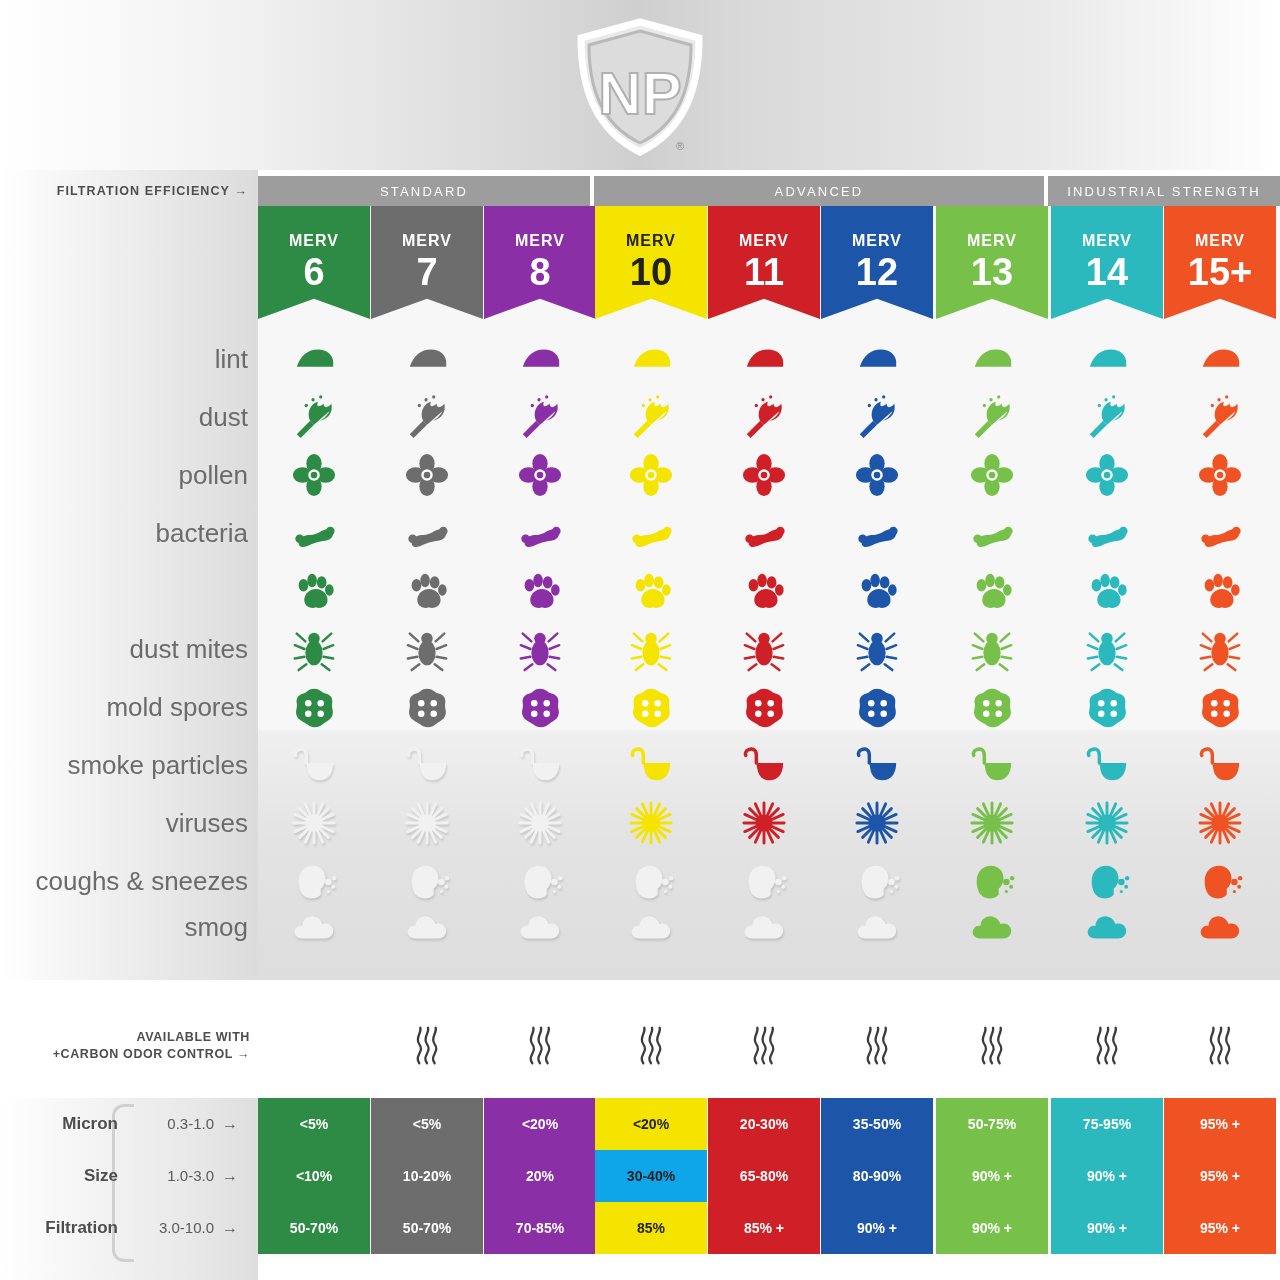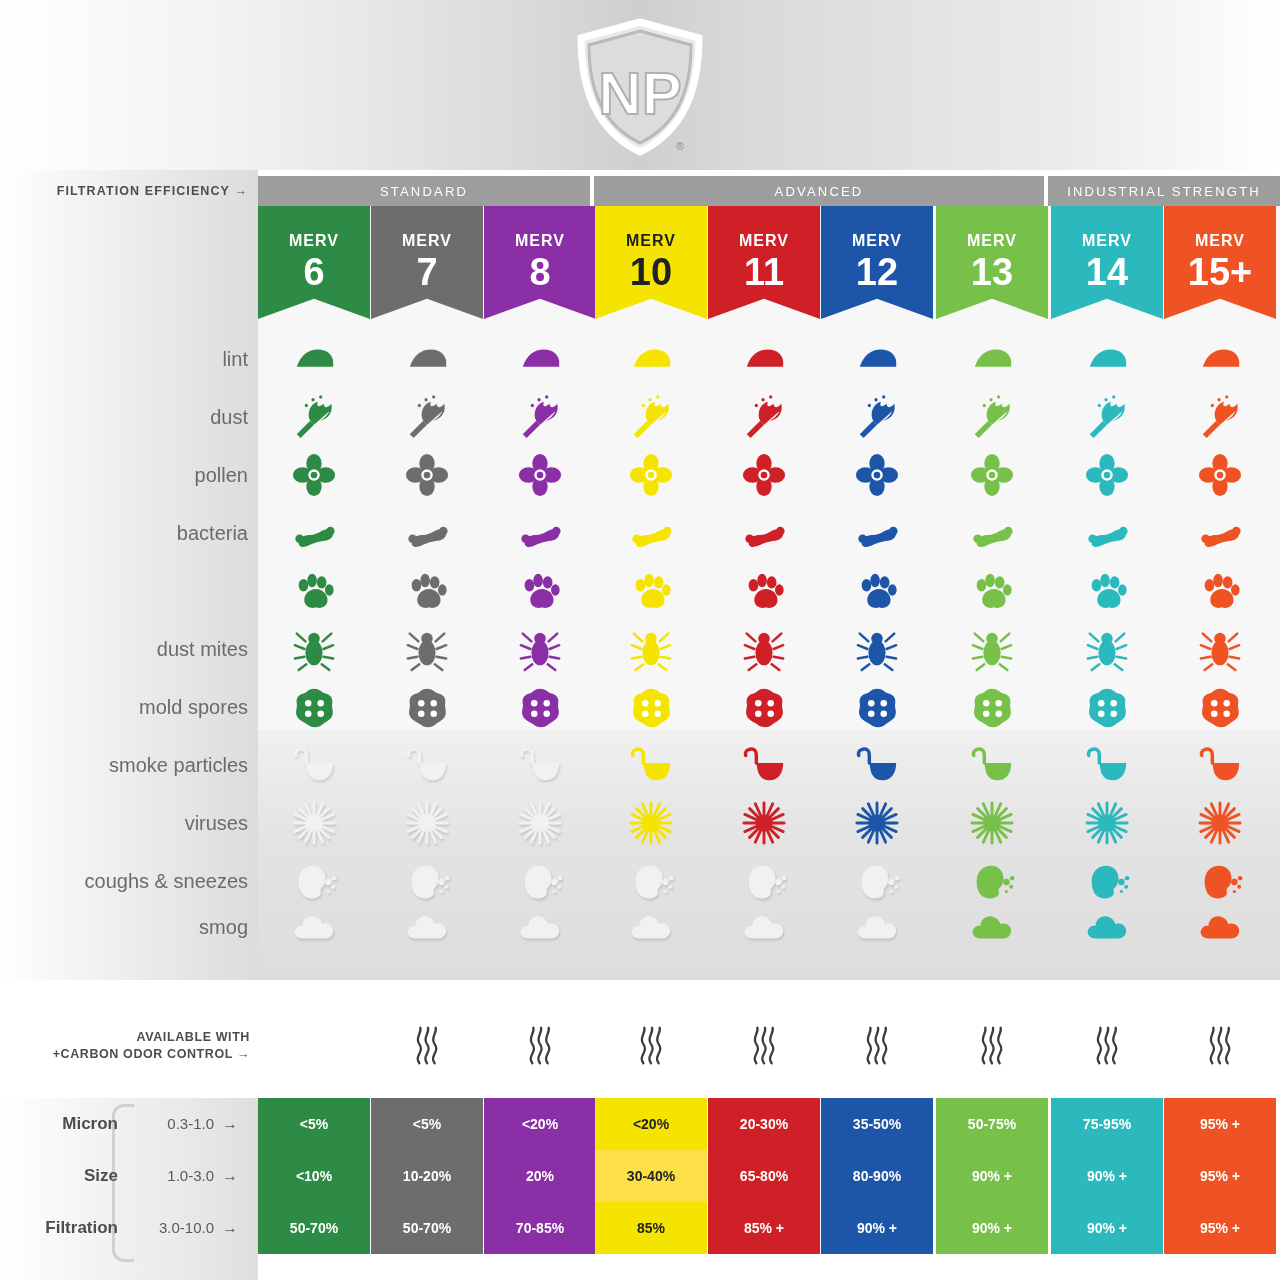--- a/index.html
+++ b/index.html
@@ -47,21 +47,21 @@
             clip-path: polygon(0 0,100% 0,100% 100%,50% 82%,0 100%);
             color:#fff; text-align:center; }
   .ribbon .m { font-size:16px; letter-spacing:1px; margin-top:26px;font-weight:bold; }
   .ribbon .n { font-size:38px; font-weight:bold; line-height:40px; margin-top:2px; }
 
   
   #rows { position:absolute; left:0; top:330px; width:1280px; height:650px; }
   .row { position:absolute; left:0; width:1280px; height:58px; }
   .row-label { position:absolute; left:0; top:0; width:248px; height:58px;
                display:flex; align-items:center; justify-content:flex-end;
-               font-size:20px; color:#6b6b6b; }
+               font-size:26px; color:#6b6b6b; }
   .cell { position:absolute; top:0; width:112px; height:58px;
           display:flex; align-items:center; justify-content:center; }
   .cell svg { display:block; }
   #grey-panel { position:absolute; left:258px; top:730px; width:1022px; height:250px;
                 background:linear-gradient(to bottom,#f0f0f0 0%,#e3e3e3 45%,#dddddd 100%); }
   #grey-panel-top { position:absolute; left:258px; top:206px; width:1022px; height:524px;
                     background:#f7f7f7; }
 
   
   #carbon-label { position:absolute; left:0; top:1015px; width:250px; height:62px;
@@ -1187,21 +1187,21 @@
       <div class="bcell" style="left: 1051px; background: rgb(44, 185, 189); color: rgb(255, 255, 255);">75-95%</div>
       <div class="bcell" style="left: 1164px; background: rgb(240, 83, 35); color: rgb(255, 255, 255);">95% +</div>
     </div>
     <div class="brow" style="top: 52px;">
       <div class="bname">Size</div>
       <div class="bmicron">1.0-3.0</div>
       <div class="barrow">→</div>
       <div class="bcell" style="left: 258px; background: rgb(46, 139, 69); color: rgb(255, 255, 255);">&lt;10%</div>
       <div class="bcell" style="left: 371px; background: rgb(109, 109, 109); color: rgb(255, 255, 255);">10-20%</div>
       <div class="bcell" style="left: 484px; background: rgb(138, 47, 165); color: rgb(255, 255, 255);">20%</div>
-      <div class="bcell" style="left: 595px; background: #fde047; color: rgb(34, 34, 34); text-align: right;">30-40%</div>
+      <div class="bcell" style="left: 595px; background: #0ea5e9; color: rgb(34, 34, 34); text-align: right;">30-40%</div>
       <div class="bcell" style="left: 708px; background: rgb(206, 32, 38); color: rgb(255, 255, 255);">65-80%</div>
       <div class="bcell" style="left: 821px; background: rgb(29, 86, 168); color: rgb(255, 255, 255);">80-90%</div>
       <div class="bcell" style="left: 936px; background: rgb(119, 192, 74); color: rgb(255, 255, 255);">90% +</div>
       <div class="bcell" style="left: 1051px; background: rgb(44, 185, 189); color: rgb(255, 255, 255);">90% +</div>
       <div class="bcell" style="left: 1164px; background: rgb(240, 83, 35); color: rgb(255, 255, 255);">95% +</div>
     </div>
     <div class="brow" style="top: 104px;">
       <div class="bname">Filtration</div>
       <div class="bmicron">3.0-10.0</div>
       <div class="barrow">→</div>

